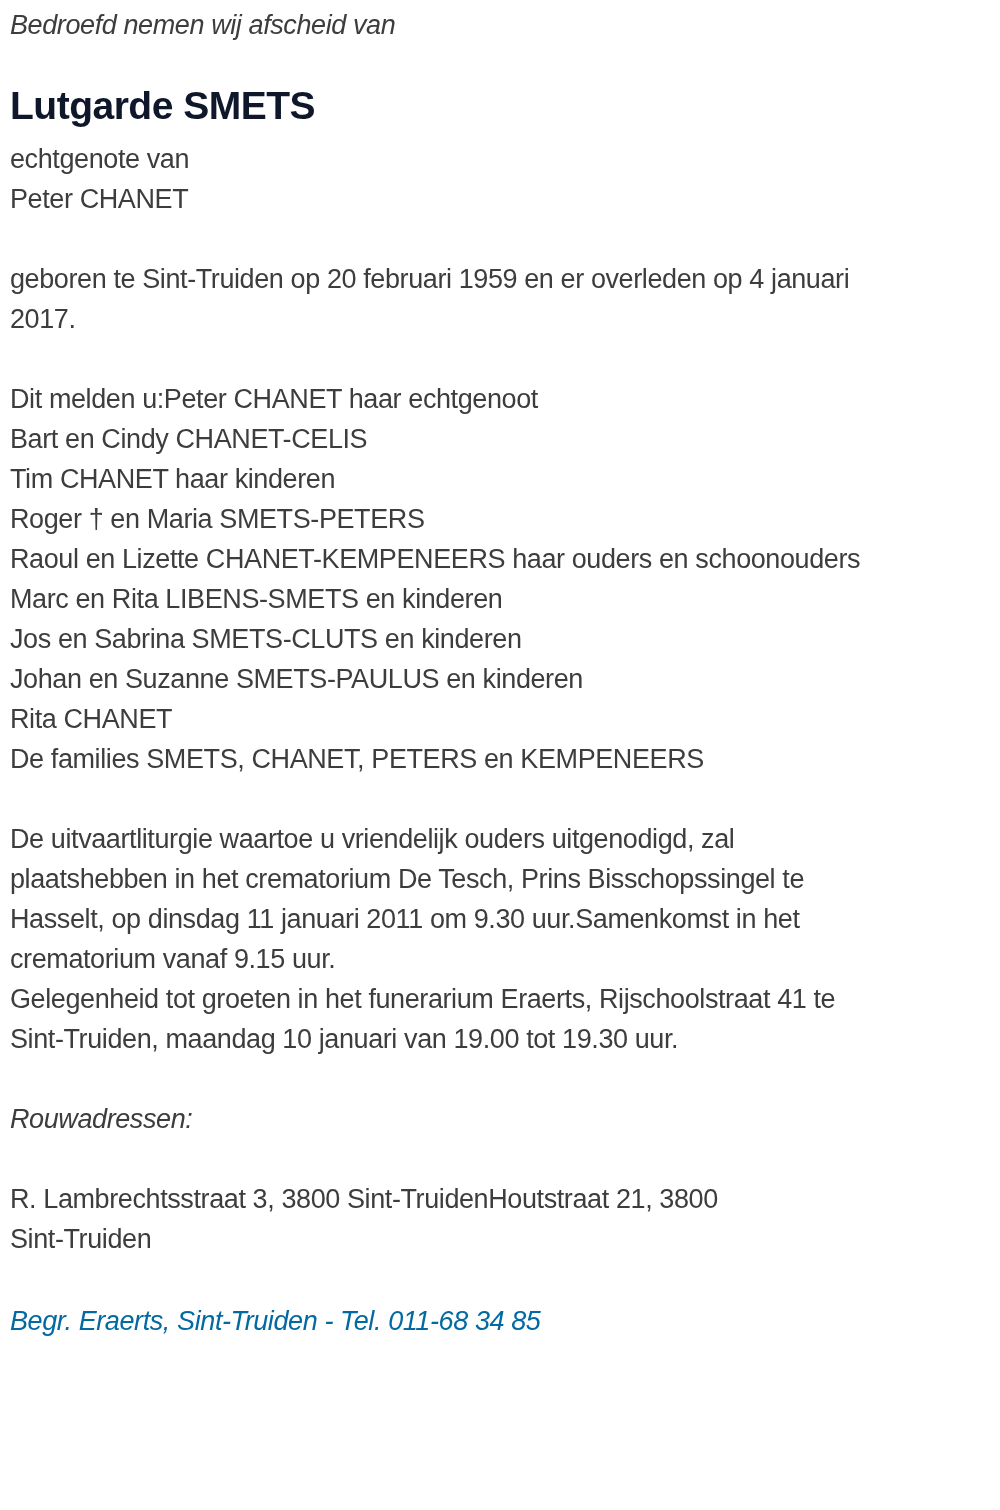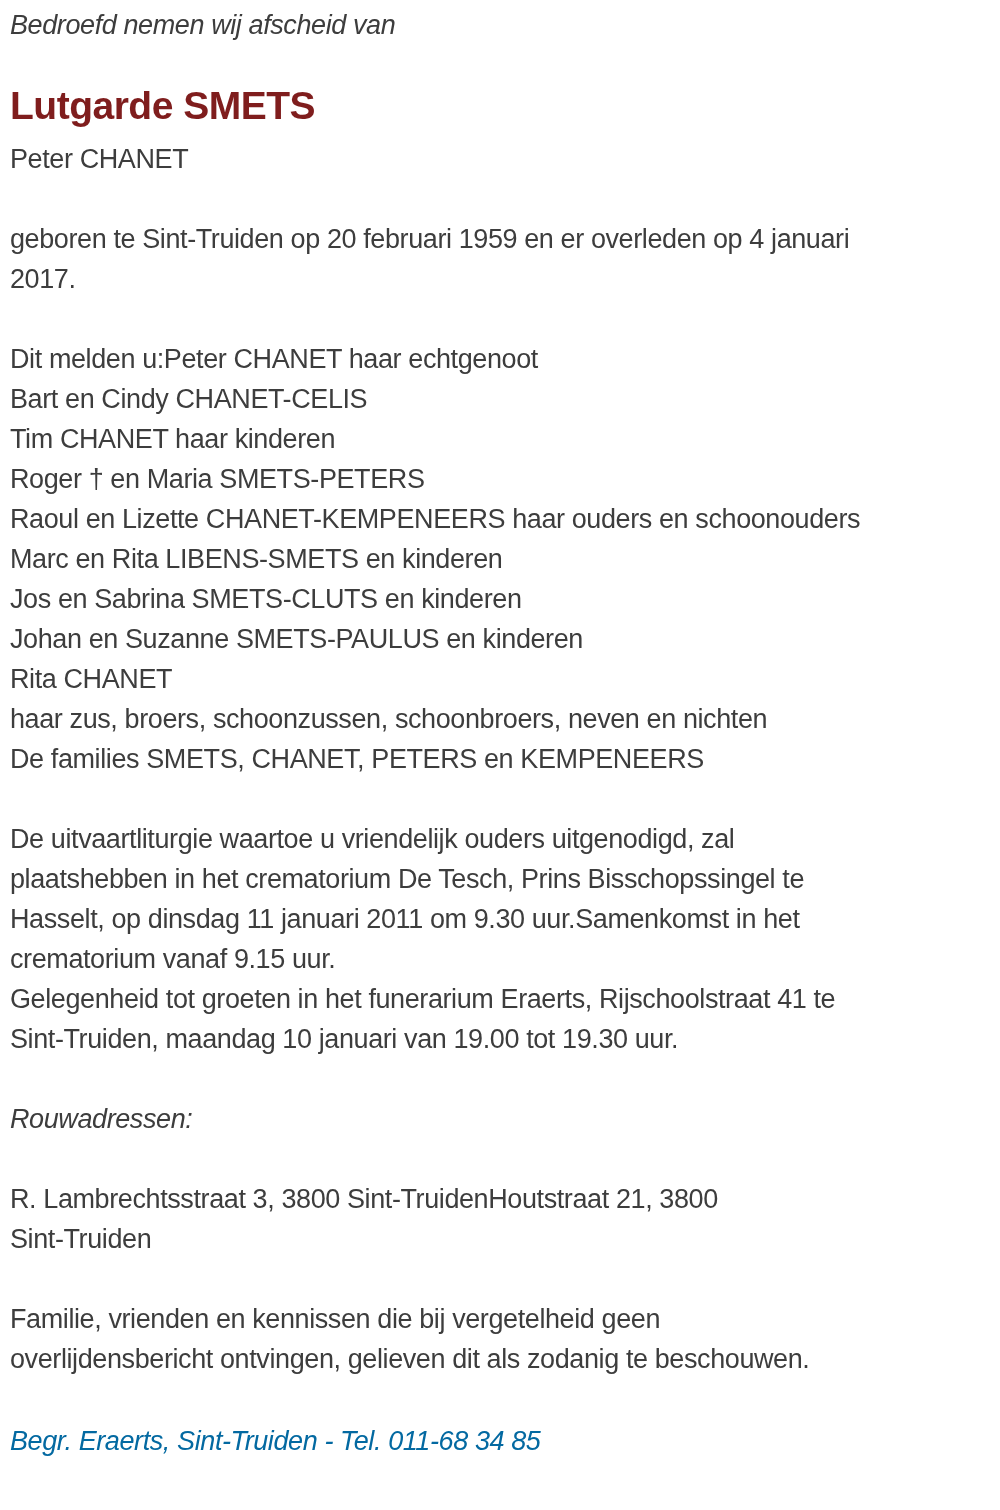--- a/index.html
+++ b/index.html
@@ -18,78 +18,74 @@
     line-height: 40px;
     letter-spacing: -0.4px;
     color: #3d3d3d;
   }
   p { margin: 0; font-style: italic; }
   .title {
     font-size: 39px;
     line-height: 46px;
     font-weight: 700;
     letter-spacing: -0.5px;
-    color: #7f1d1d;
+    color: #0f172a;
     margin: 38px 0 10px 0;
   }
   .block { margin-top: 40px; }
   .line { display: block; }
   .footer-note {
     color: #0369a1;
     margin-top: 42px;
   }
 </style>
 </head>
 <body>
 
 <main class="page">
 
   <p class="intro">Bedroefd nemen wij afscheid van</p>
 
   <h1 class="title">Lutgarde SMETS</h1>
 
   <div>
+    <span class="line">echtgenote van</span>
     <span class="line">Peter CHANET</span>
   </div>
 
   <div class="block">
     <span class="line">geboren te Sint-Truiden op 20 februari 1959 en er overleden op 4 januari</span>
     <span class="line">2017.</span>
   </div>
 
   <div class="block">
     <span class="line">Dit melden u:Peter CHANET haar echtgenoot</span>
     <span class="line">Bart en Cindy CHANET-CELIS</span>
     <span class="line">Tim CHANET haar kinderen</span>
     <span class="line">Roger † en Maria SMETS-PETERS</span>
     <span class="line">Raoul en Lizette CHANET-KEMPENEERS haar ouders en schoonouders</span>
     <span class="line">Marc en Rita LIBENS-SMETS en kinderen</span>
     <span class="line">Jos en Sabrina SMETS-CLUTS en kinderen</span>
     <span class="line">Johan en Suzanne SMETS-PAULUS en kinderen</span>
     <span class="line">Rita CHANET</span>
-    <span class="line">haar zus, broers, schoonzussen, schoonbroers, neven en nichten</span>
     <span class="line">De families SMETS, CHANET, PETERS en KEMPENEERS</span>
   </div>
 
   <div class="block">
     <span class="line">De uitvaartliturgie waartoe u vriendelijk ouders uitgenodigd, zal</span>
     <span class="line">plaatshebben in het crematorium De Tesch, Prins Bisschopssingel te</span>
     <span class="line">Hasselt, op dinsdag 11 januari 2011 om 9.30 uur.Samenkomst in het</span>
     <span class="line">crematorium vanaf 9.15 uur.</span>
     <span class="line">Gelegenheid tot groeten in het funerarium Eraerts, Rijschoolstraat 41 te</span>
     <span class="line">Sint-Truiden, maandag 10 januari van 19.00 tot 19.30 uur.</span>
   </div>
 
   <p class="block">Rouwadressen:</p>
 
   <div class="block">
     <span class="line">R. Lambrechtsstraat 3, 3800 Sint-TruidenHoutstraat 21, 3800</span>
     <span class="line">Sint-Truiden</span>
   </div>
 
-  <div class="block">
-    <span class="line">Familie, vrienden en kennissen die bij vergetelheid geen</span>
-    <span class="line">overlijdensbericht ontvingen, gelieven dit als zodanig te beschouwen.</span>
-  </div>
 
   <p class="footer-note">Begr. Eraerts, Sint-Truiden - Tel. 011-68 34 85</p>
 
 </main>
 
 </body></html>

